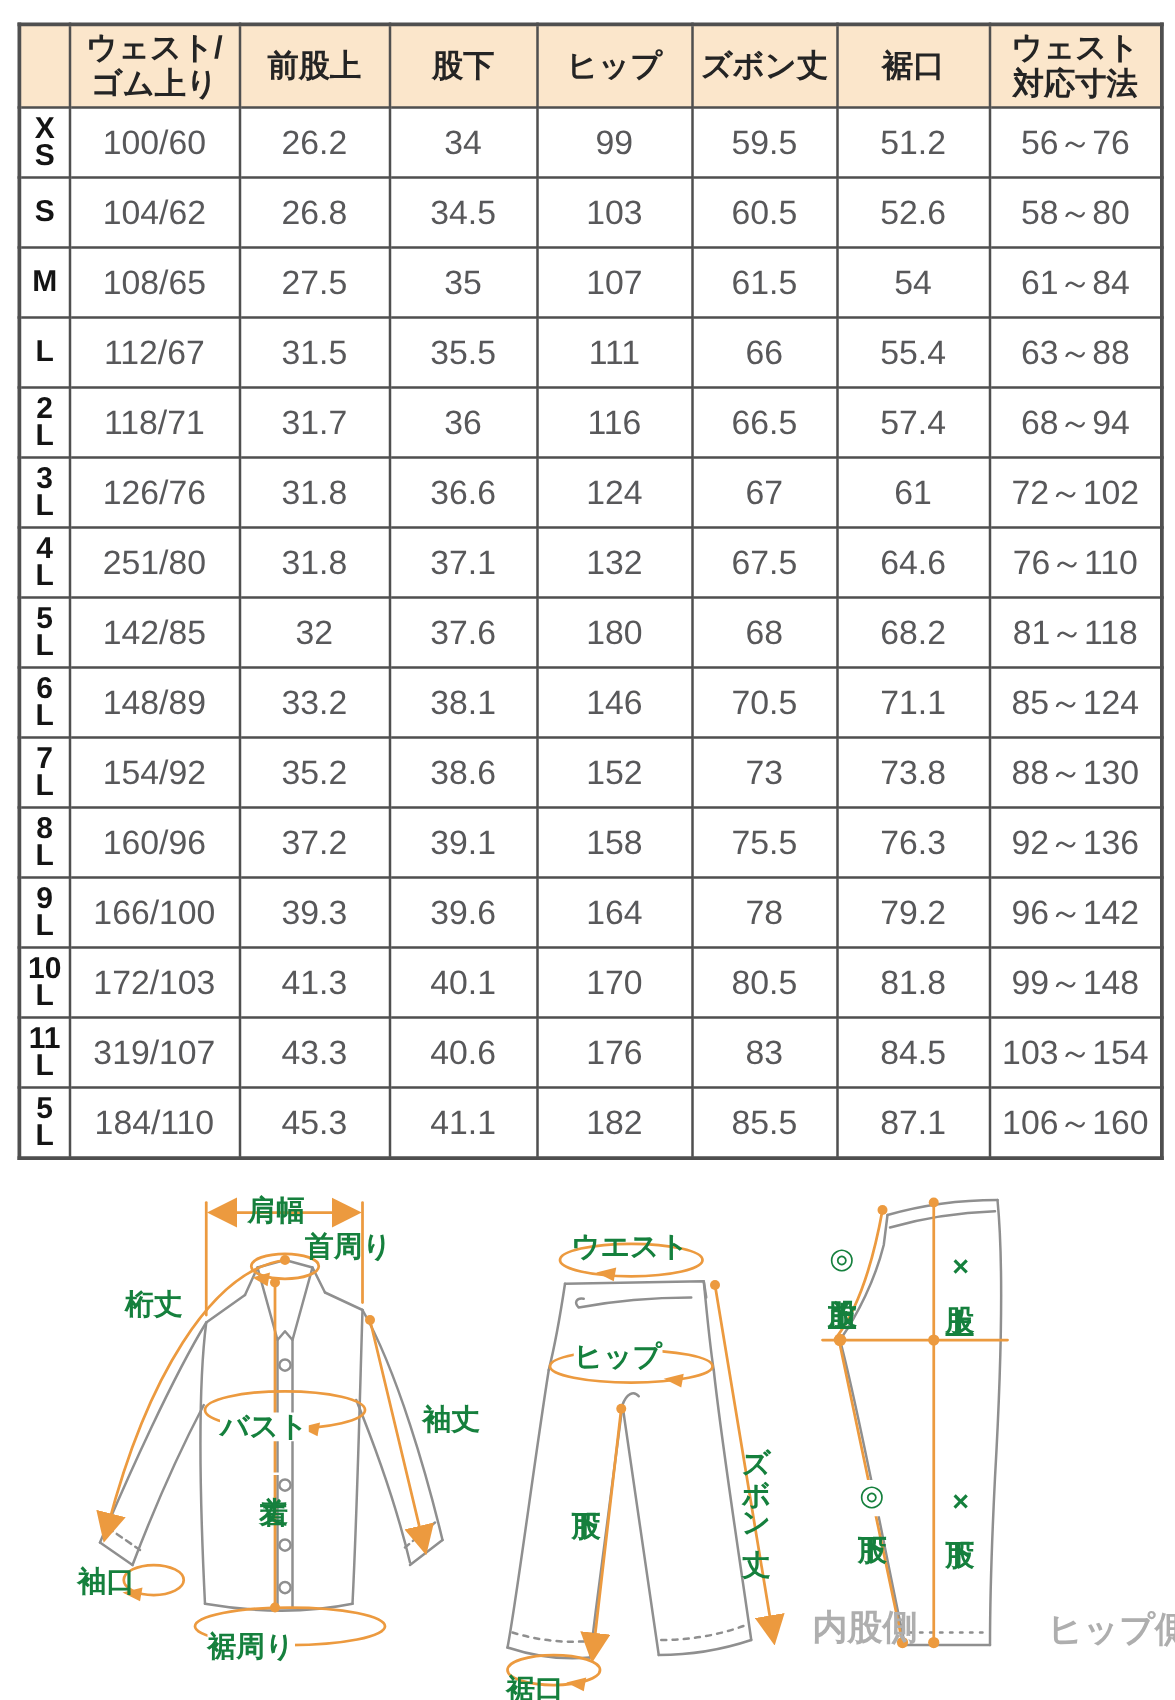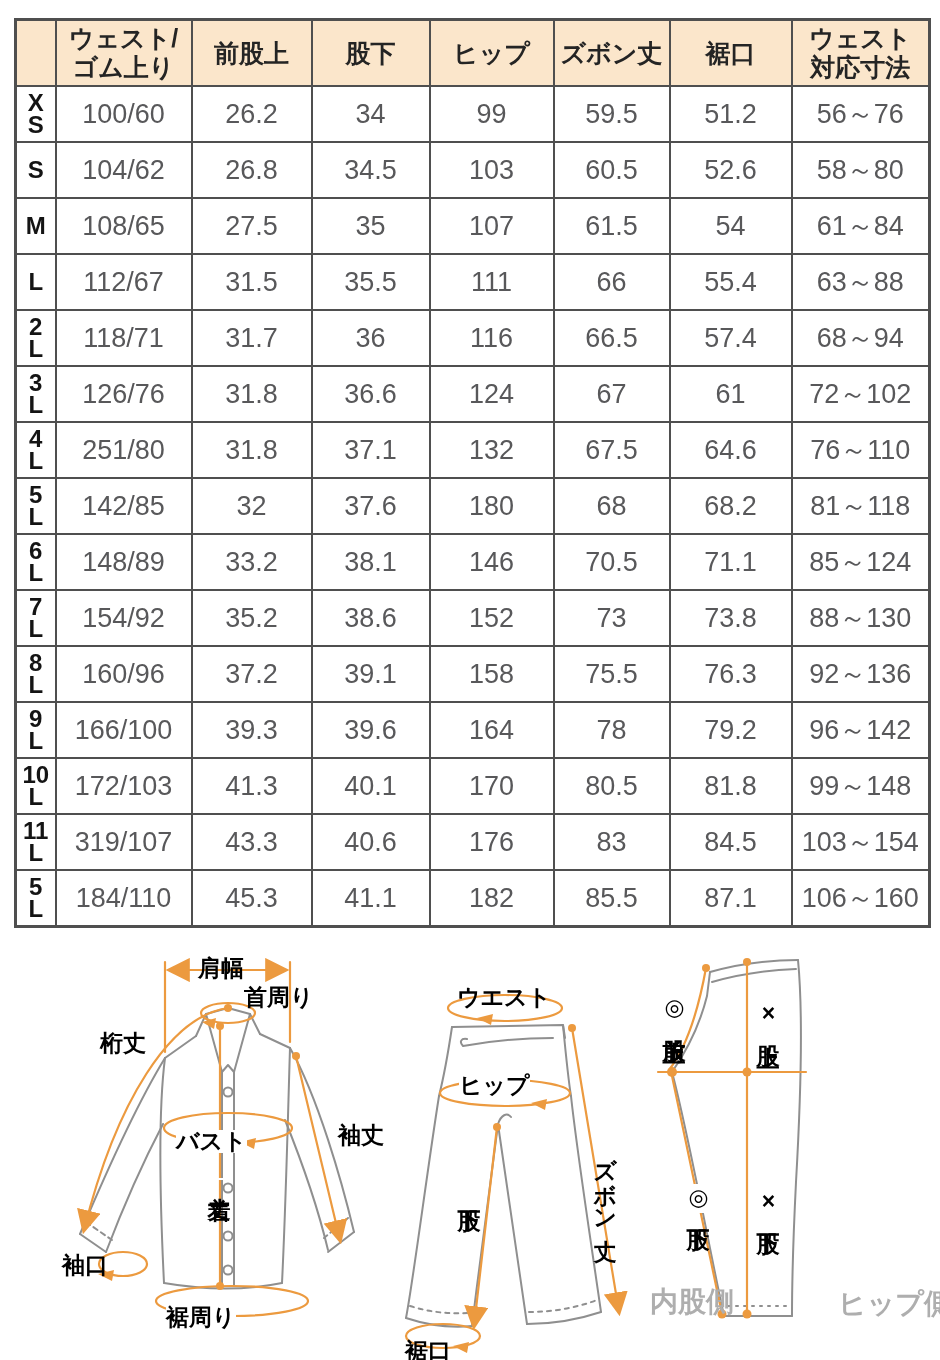--- a/index.html
+++ b/index.html
@@ -26,21 +26,21 @@
     color:#58585a;font-size:27px;height:54px;background:#fff;
   }
   table.size-table tbody th.size-cell{
     color:#141414;font-weight:bold;font-size:24px;line-height:0.92;
     white-space:pre-line;background:#fff;
   }
   
   .diag{position:absolute;}
   .diag svg{position:absolute;left:0;top:0;}
   .dlabel{
-    position:absolute;font-weight:bold;font-size:23px;color:#000000;
+    position:absolute;font-weight:bold;font-size:23px;color:#15803d;
     line-height:1.02;white-space:nowrap;
   }
   .vlabel{
     writing-mode:vertical-rl;text-orientation:upright;
     white-space:pre;letter-spacing:1px;
   }
   .on-line{background:#ffffff;}
   .gray-label{color:#aeaeae;font-size:28px;}
   .note{
     position:absolute;left:66px;top:1320px;

